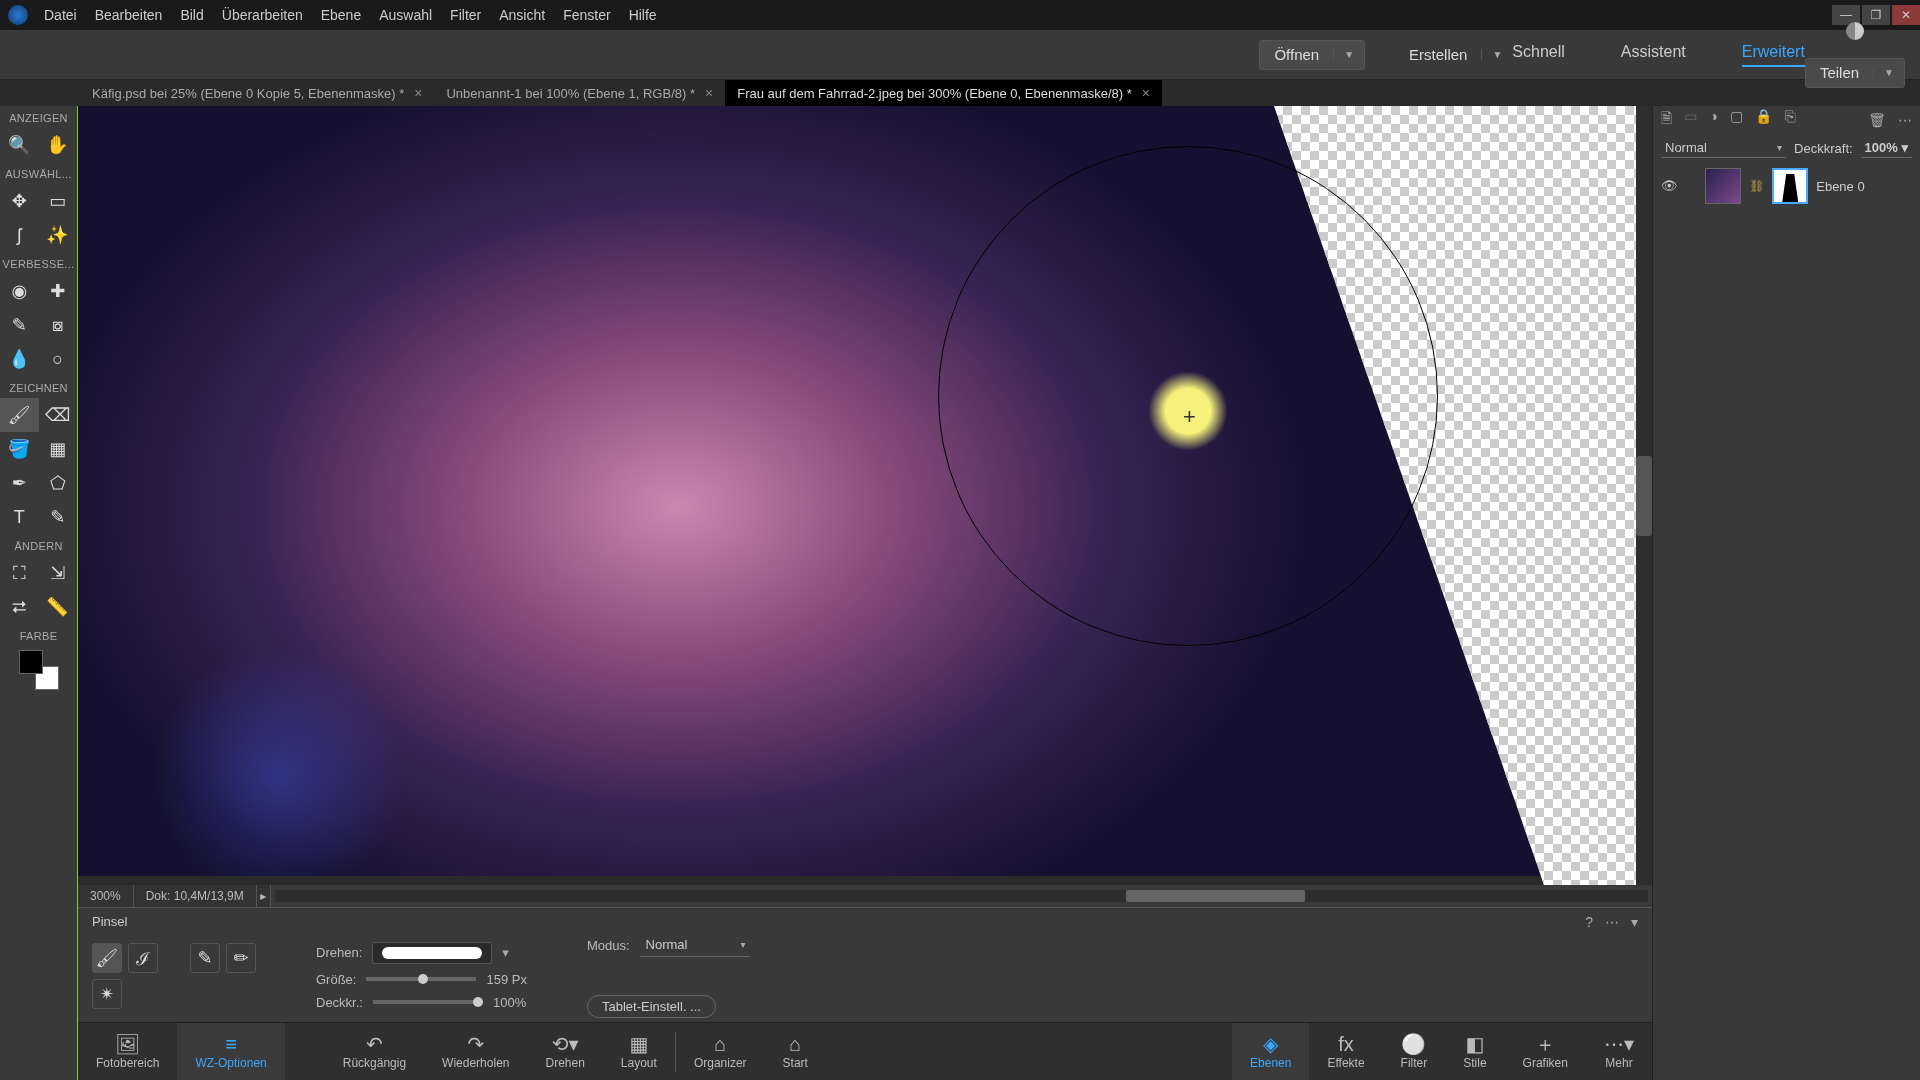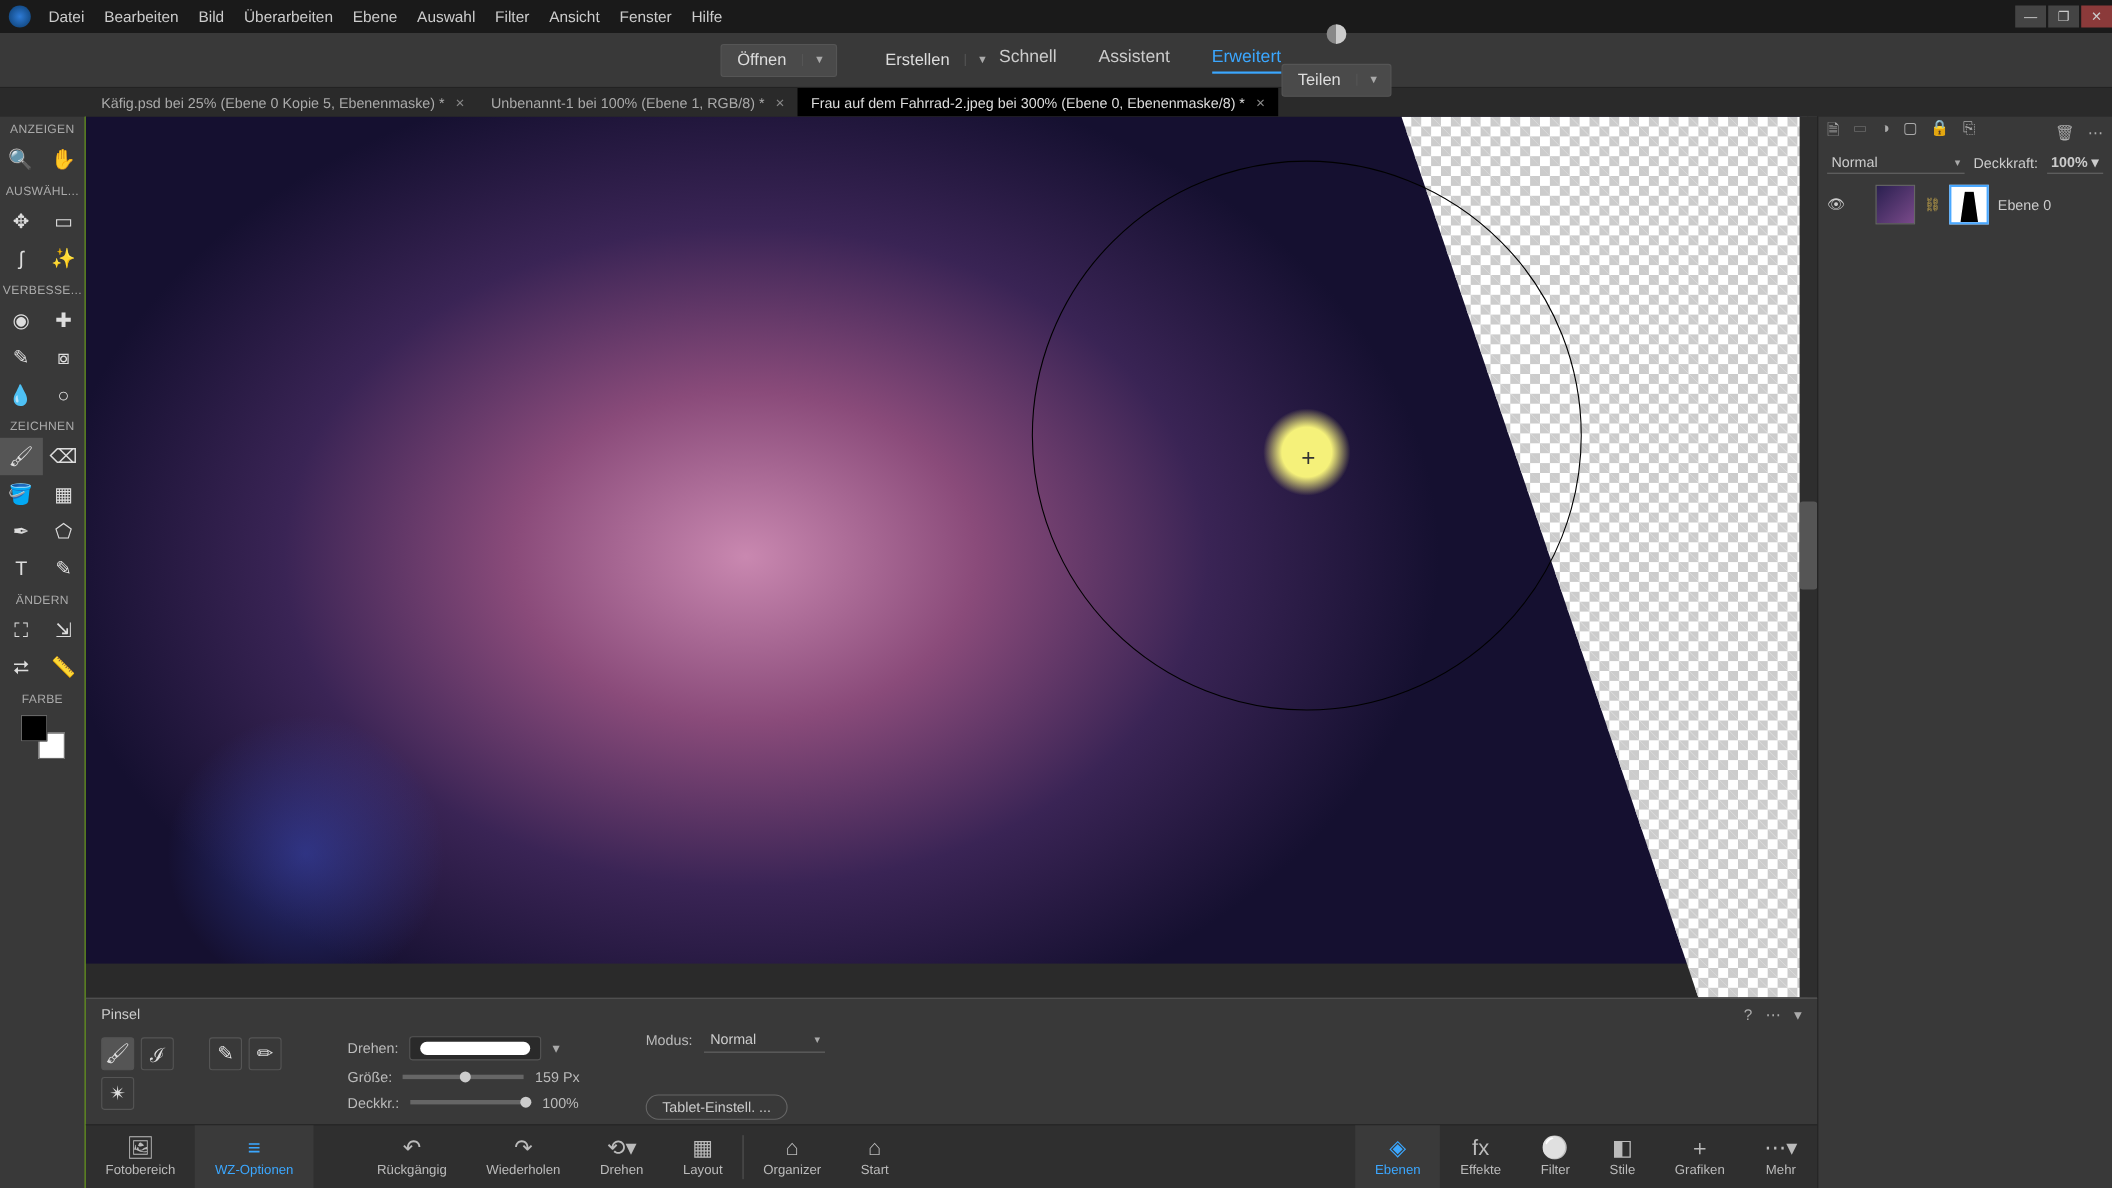--- a/index.html
+++ b/index.html
@@ -9,27 +9,27 @@
 .titlebar { height: 30px; background: #1a1a1a; display: flex; align-items: center; justify-content: space-between; }
 .titlebar-left { display: flex; align-items: center; }
 .app-icon { width: 20px; height: 20px; background: radial-gradient(circle, #2e7bd6, #0a3a6a); border-radius: 50%; margin: 0 8px; }
 .menu-bar { display: flex; gap: 18px; padding-left: 8px; }
 .menu-item { color: #ccc; font-size: 14px; cursor: pointer; }
 .win-controls { display: flex; }
 .win-btn { width: 28px; height: 20px; display: flex; align-items: center; justify-content: center; font-size: 12px; color: #ccc; background: #444; margin-left: 2px; cursor: pointer; }
 .win-btn.close { background: #8b3a3a; }
 
 
-.top-toolbar { height: 50px; background: #393939; display: flex; align-items: center; justify-content: center; padding: 0 15px; border-bottom: 1px solid #222; }
+.top-toolbar { height: 50px; background: #393939; display: flex; align-items: center; justify-content: flex-end; padding: 0 15px; border-bottom: 1px solid #222; }
 .top-left { display: flex; gap: 30px; }
 .btn-drop { display: flex; align-items: center; background: #4a4a4a; border: 1px solid #555; border-radius: 3px; height: 30px; cursor: pointer; }
 .btn-drop .label { padding: 0 14px; color: #ddd; font-size: 15px; }
 .btn-drop .caret { padding: 0 10px; border-left: 1px solid #555; color: #aaa; font-size: 10px; }
 .btn-drop.plain { background: transparent; border: none; }
-.top-center { display: flex; gap: 38px; }
+.top-center { display: flex; gap: 56px; }
 .mode-tab { color: #ccc; font-size: 16px; cursor: pointer; padding-bottom: 4px; }
 .mode-tab.active { color: #3ba7ff; border-bottom: 2px solid #3ba7ff; }
 .top-right { display: flex; align-items: center; gap: 18px; flex-direction: column; }
 .circle-icon { width: 18px; height: 18px; border-radius: 50%; background: linear-gradient(90deg, #888 50%, #ccc 50%); }
 
 
 .doc-tabs { height: 26px; background: #2a2a2a; display: flex; align-items: flex-start; padding-left: 80px; font-size: 13px; }
 .doc-tab { padding: 0 12px; height: 100%; display: flex; align-items: center; gap: 10px; color: #aaa; cursor: pointer; }
 .doc-tab.active { background: #000000; color: #ddd; }
 .doc-tab .close { color: #888; cursor: pointer; font-size: 14px; }
@@ -289,20 +289,28 @@
     <div class="canvas">
       <div class="image-bg"></div>
       <div class="transparency"></div>
       <div class="brush-circle"></div>
       <div class="highlight-blob"></div>
       <div class="crosshair">+</div>
       <div class="canvas-scroll-v">
           <div class="thumb"></div>
         </div>
     </div>
+    <div class="status-bar">
+      <div class="status-cell">300%</div>
+      <div class="status-cell">Dok: 10,4M/13,9M</div>
+      <div class="status-cell" style="width:14px;padding:0;justify-content:center;">▸</div>
+      <div class="hscroll">
+          <div class="thumb"></div>
+        </div>
+    </div>
 
     <div class="options-panel">
       <div class="options-title">Pinsel</div>
       <div class="top-icons">
         <span>?</span>
         <span>⋯</span>
         <span>▾</span>
       </div>
       <div class="options-row">
         <div style="display:flex;flex-direction:column;gap:6px;">

